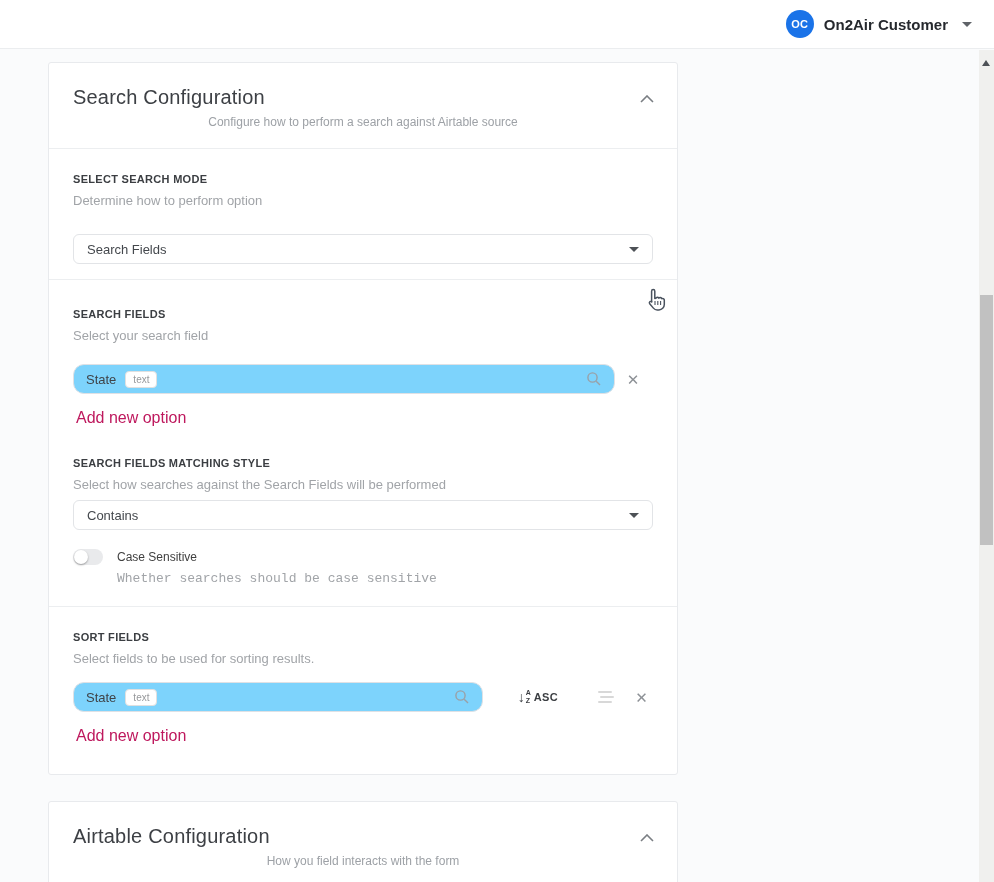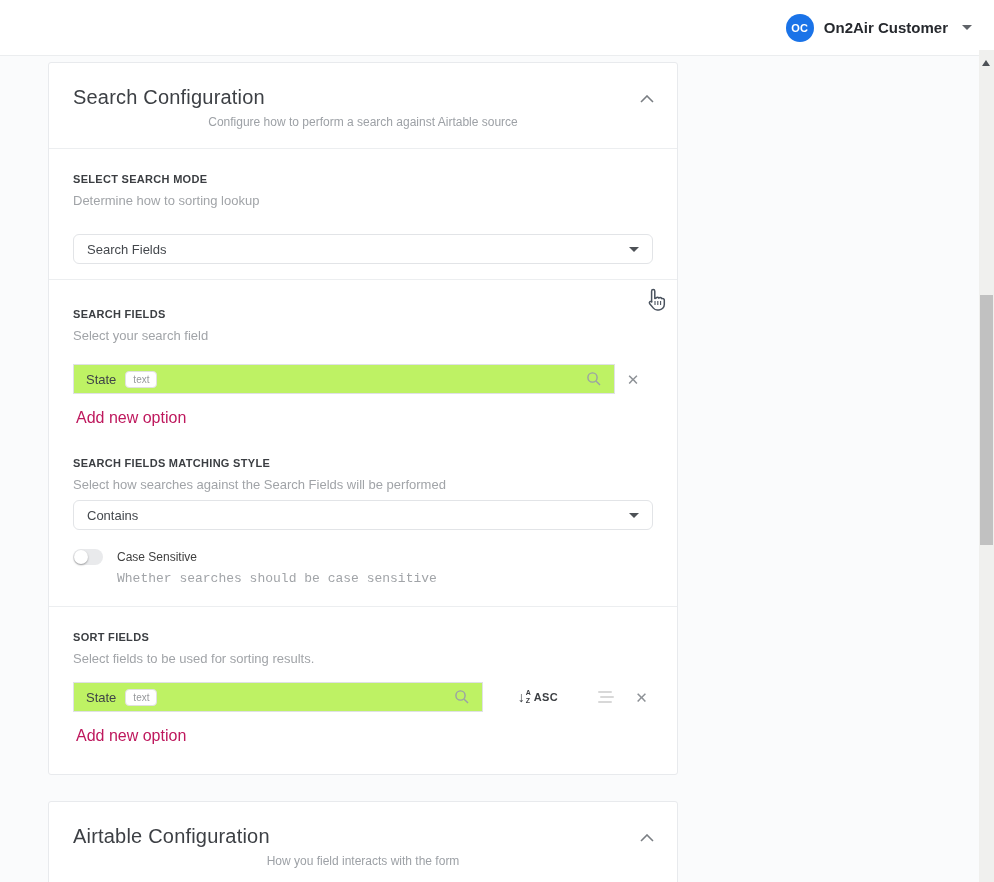--- a/index.html
+++ b/index.html
@@ -6,21 +6,21 @@
   html,body { width:994px; height:882px; overflow:hidden; }
   body {
     font-family:"Liberation Sans", sans-serif;
     background:#fafbfc;
     position:relative;
     color:#3d4045;
   }
 
   
   .topbar {
-    position:absolute; top:0; left:0; width:994px; height:56px;
+    position:absolute; top:0; left:0; width:994px; height:49px;
     background:#ffffff; border-bottom:1px solid #ebedef;
     display:flex; align-items:center; justify-content:flex-end;
     padding-right:22px; z-index:5;
   }
   .avatar {
     width:28px; height:28px; border-radius:50%; background:#1a73e8;
     color:#fff; font-size:11px; font-weight:bold;
     display:flex; align-items:center; justify-content:center;
     margin-right:10px; letter-spacing:.3px;
   }
@@ -78,21 +78,21 @@
   }
   .selectbox .sel-value { font-size:13px; color:#44484d; flex:1; }
   .sel-caret {
     width:0; height:0; border-left:5px solid transparent;
     border-right:5px solid transparent; border-top:5px solid #4d5156;
   }
 
   
   .field-row { display:flex; align-items:center; margin-top:21px; }
   .field-input {
-    height:30px; border:1px solid #dfe1e5; border-radius:0; background:#bef264;
+    height:30px; border:1px solid #dfe1e5; border-radius:11px; background:#7dd3fc;
     display:flex; align-items:center; padding:0 12px;
   }
   .fi-search { width:542px; }
   .fi-sort { width:426px; }
   .field-name { font-size:13px; color:#3f4348; }
   .type-chip {
     margin-left:9px; font-size:10px; color:#97999c;
     border:1px solid #e0e0e0; border-radius:4px; padding:2px 7px; background:#fff;
   }
   .spacer { flex:1; }
@@ -161,21 +161,21 @@
       <div class="collapse-btn">
         <svg class="mini" width="14" height="8" viewBox="0 0 14 8">
             <polyline points="1,7 7,1 13,7" fill="none" stroke="#7a7e83" stroke-width="1.6"></polyline>
           </svg>
       </div>
     </div>
     <div class="divider"></div>
 
     <div class="section" style="padding-bottom:15px;">
       <div class="sec-label">SELECT SEARCH MODE</div>
-      <div class="sec-desc">Determine how to sorting lookup</div>
+      <div class="sec-desc">Determine how to perform option</div>
       <div class="selectbox">
         <span class="sel-value">Search Fields</span>
         <span class="sel-caret"></span>
       </div>
     </div>
     <div class="divider"></div>
 
     <div class="section" style="padding-top:28px; padding-bottom:20px;">
       <div class="sec-label">SEARCH FIELDS</div>
       <div class="sec-desc">Select your search field</div>

